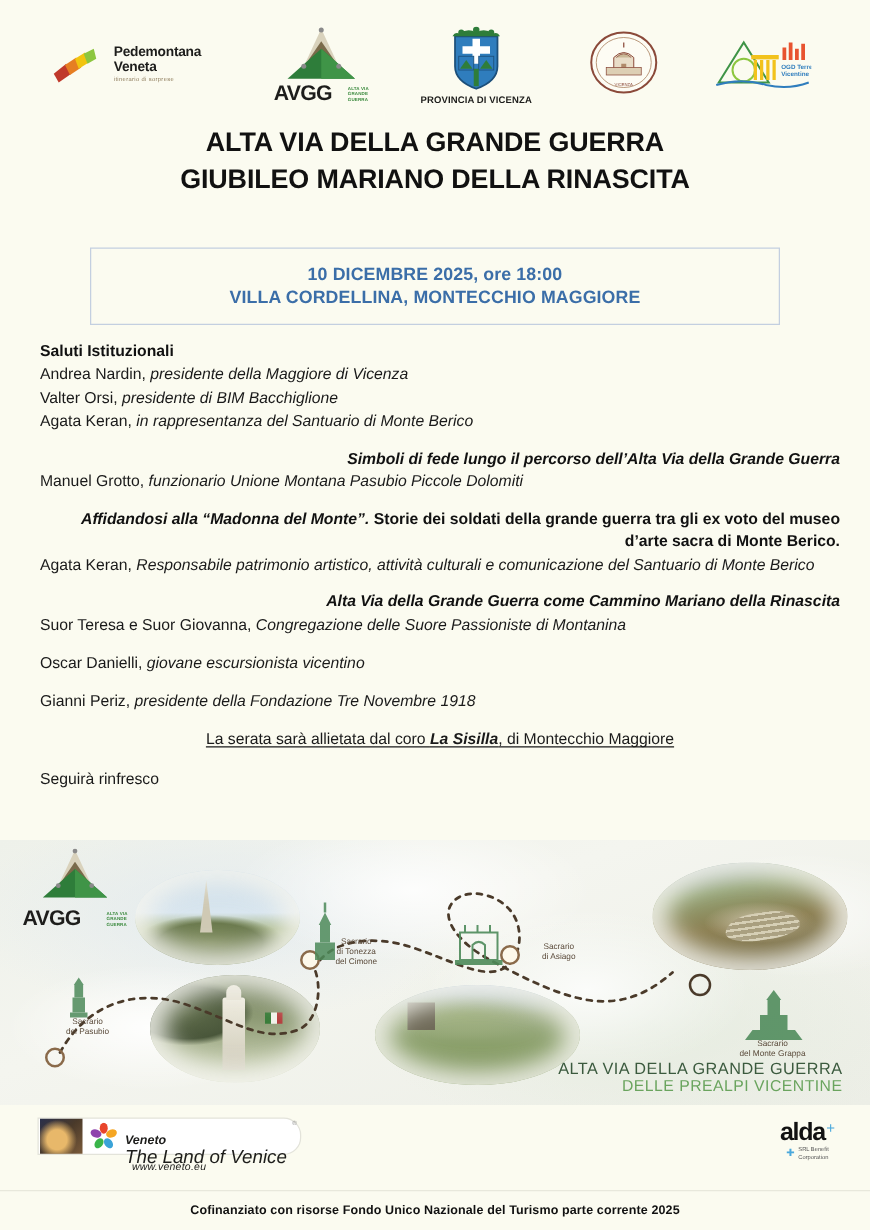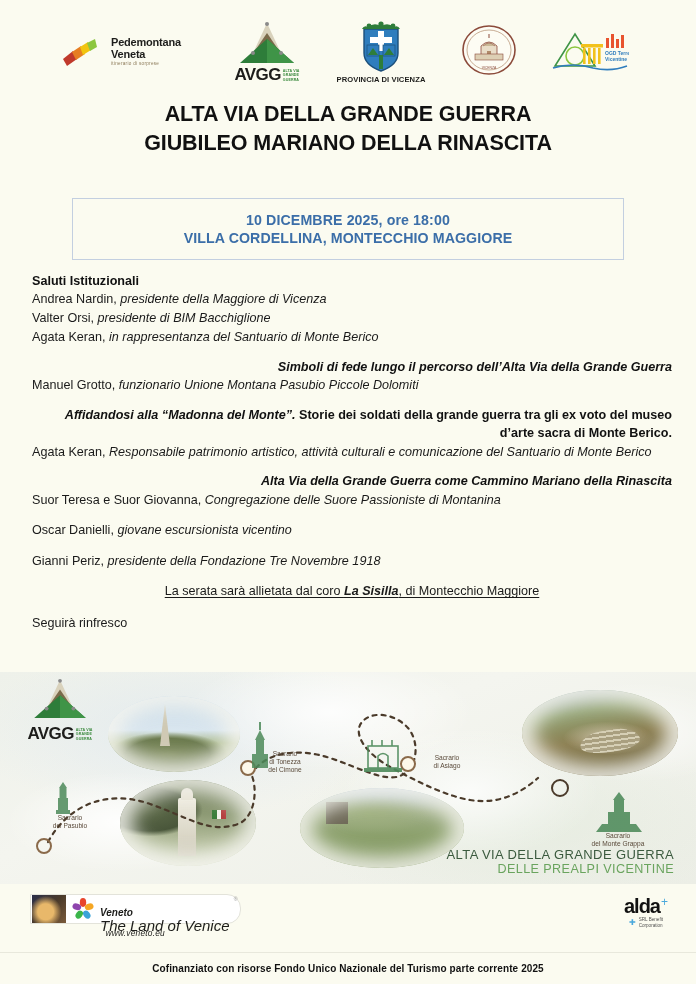--- a/index.html
+++ b/index.html
@@ -22,21 +22,21 @@
     overflow: hidden;
   }
 
   
   .logo-bar {
     position: absolute;
     top: 14px; left: 0; width: 696px; height: 76px;
     display: flex;
     align-items: center;
     justify-content: center;
-    gap: 28px;
+    gap: 38px;
   }
   .logo { position: relative; }
 
   
   .logo-pedemontana {
     display: flex; align-items: center; gap: 6px;
     width: 140px;
   }
   .pedemontana-mark { width: 44px; height: 30px; flex: 0 0 auto; }
   .pedemontana-text { line-height: 1.05; }
@@ -44,21 +44,21 @@
     font-size: 11px; font-weight: bold; color: #1d1d1b; letter-spacing: -0.2px;
   }
   .pedemontana-sub {
     font-size: 4.6px; color: #8d7b5a; letter-spacing: 0.3px; margin-top: 2px;
   }
 
   
   .logo-avgg { width: 76px; text-align: center; }
   .avgg-mark { display: block; margin: 0 auto; }
   .avgg-word {
-    display: flex; align-items: flex-end; justify-content: center; gap: 2px;
+    display: flex; align-items: flex-end; justify-content: space-between; gap: 2px;
     margin-top: 1px;
   }
   .avgg-letters {
     font-size: 17px; font-weight: bold; letter-spacing: -0.6px; color: #1d1d1b;
     line-height: 1;
   }
   .avgg-tag {
     font-size: 3.6px; line-height: 1.25; color: #3b8a3e; text-align: left;
     font-weight: bold; letter-spacing: 0.1px; padding-bottom: 1px;
   }

